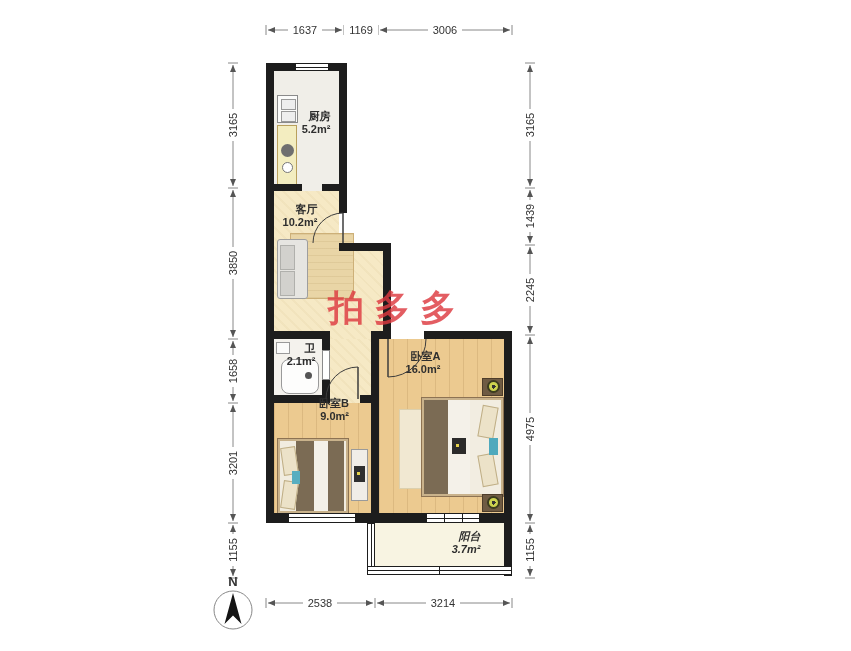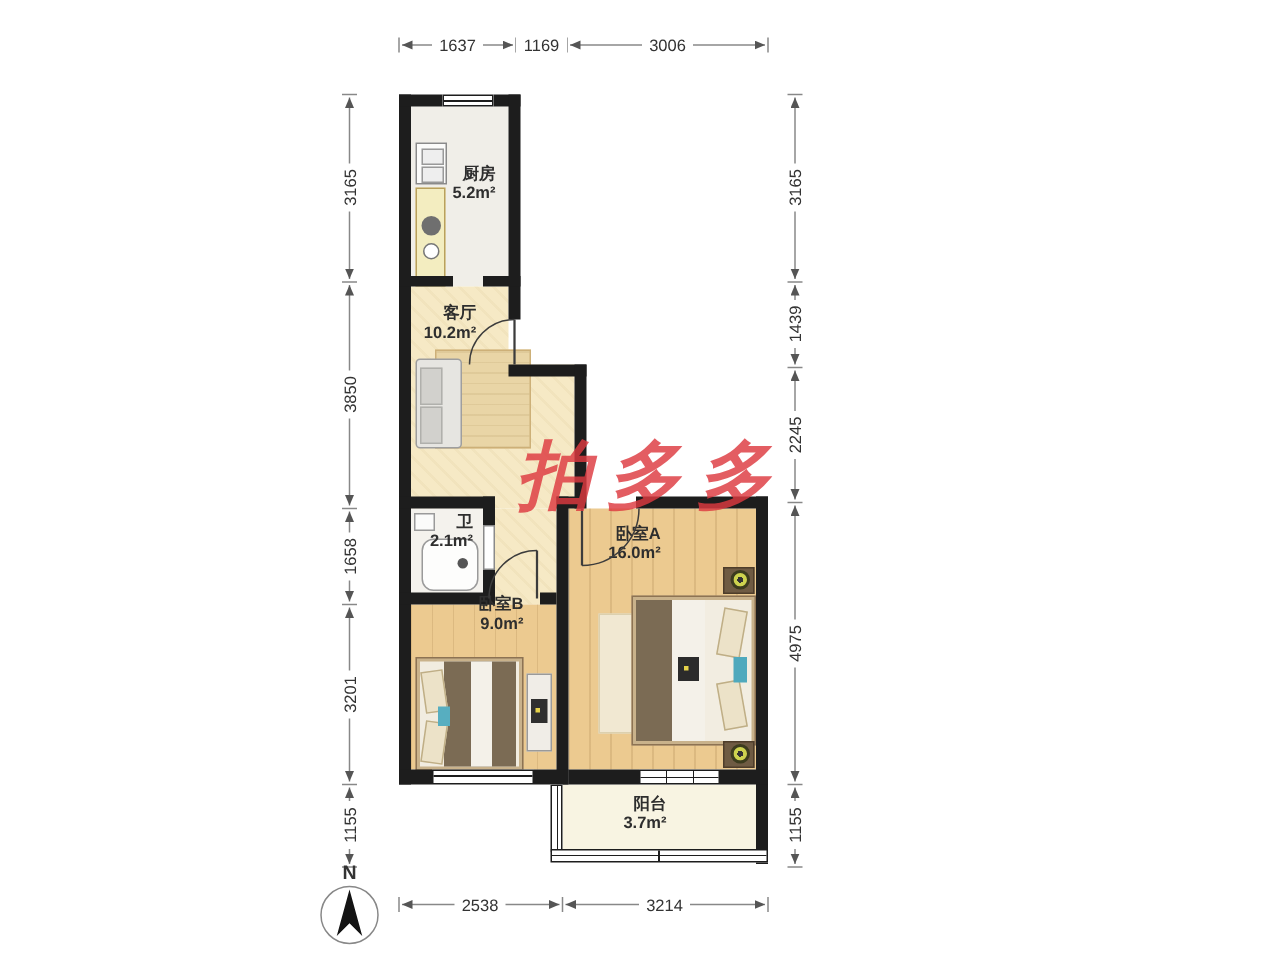--- a/index.html
+++ b/index.html
@@ -14,23 +14,23 @@
   .win{position:absolute;background:#fff;border:1px solid #1d1d1d;box-sizing:border-box;}
   .win-h{background-image:linear-gradient(to bottom, transparent 0 3px, #1d1d1d 3px 4px, transparent 4px 100%);}
   .win-v{background-image:linear-gradient(to right, transparent 0 3px, #1d1d1d 3px 4px, transparent 4px 100%);}
   .furn{position:absolute;box-sizing:border-box;}
   .room-label{position:absolute;transform:translateX(-50%);text-align:center;z-index:30;
               color:#2e2e2e;line-height:13px;white-space:nowrap;}
   .room-label .rname{font-size:11px;font-weight:700;text-align:right;}
   .room-label .rarea{font-size:11px;font-weight:600;text-align:right;}
   #note{position:absolute;left:652px;top:50px;font-family:"DejaVu Serif","Liberation Serif",serif;
         font-size:22px;line-height:32px;color:#000;letter-spacing:3px;z-index:40;}
-  #wm-brand{position:absolute;left:344px;top:284px;font-size:50px;font-weight:700;z-index:45;
+  #wm-brand{position:absolute;left:328px;top:284px;font-size:36px;font-weight:700;z-index:45;
             color:rgba(221,57,64,.82);letter-spacing:10px;font-family:"DejaVu Serif","Liberation Serif",serif;
-            font-style:italic;white-space:nowrap;}
+            white-space:nowrap;}
   #wm-ghost{position:absolute;left:452px;top:292px;font-size:30px;font-weight:700;z-index:44;
             color:rgba(160,160,160,.45);letter-spacing:2px;}
   #wm-url{position:absolute;left:341px;top:336px;font-size:17px;font-weight:700;z-index:45;
           color:rgba(221,57,64,.85);letter-spacing:4px;white-space:nowrap;}
   svg text{font-family:"Liberation Sans","DejaVu Sans",sans-serif;}
   #overlay{position:absolute;left:0;top:0;z-index:35;pointer-events:none;}
 </style>
 </head>
 <body>
 
@@ -137,21 +137,21 @@
     <div class="rarea">2.1m²</div>
   </div>
   <div class="room-label" style="left:334px;top:397px;">
     <div class="rname">卧室B</div>
     <div class="rarea">9.0m²</div>
   </div>
   <div class="room-label" style="left:423px;top:350px;">
     <div class="rname">卧室A</div>
     <div class="rarea">16.0m²</div>
   </div>
-  <div class="room-label" style="left:430px;top:530px;">
+  <div class="room-label" style="left:466px;top:530px;font-style:italic;">
     <div class="rname">阳台</div>
     <div class="rarea">3.7m²</div>
   </div>
 
   <div id="note">
   </div>
   <div id="wm-brand">拍多多</div>
 
   <svg id="overlay" width="851" height="651">
     <defs>

